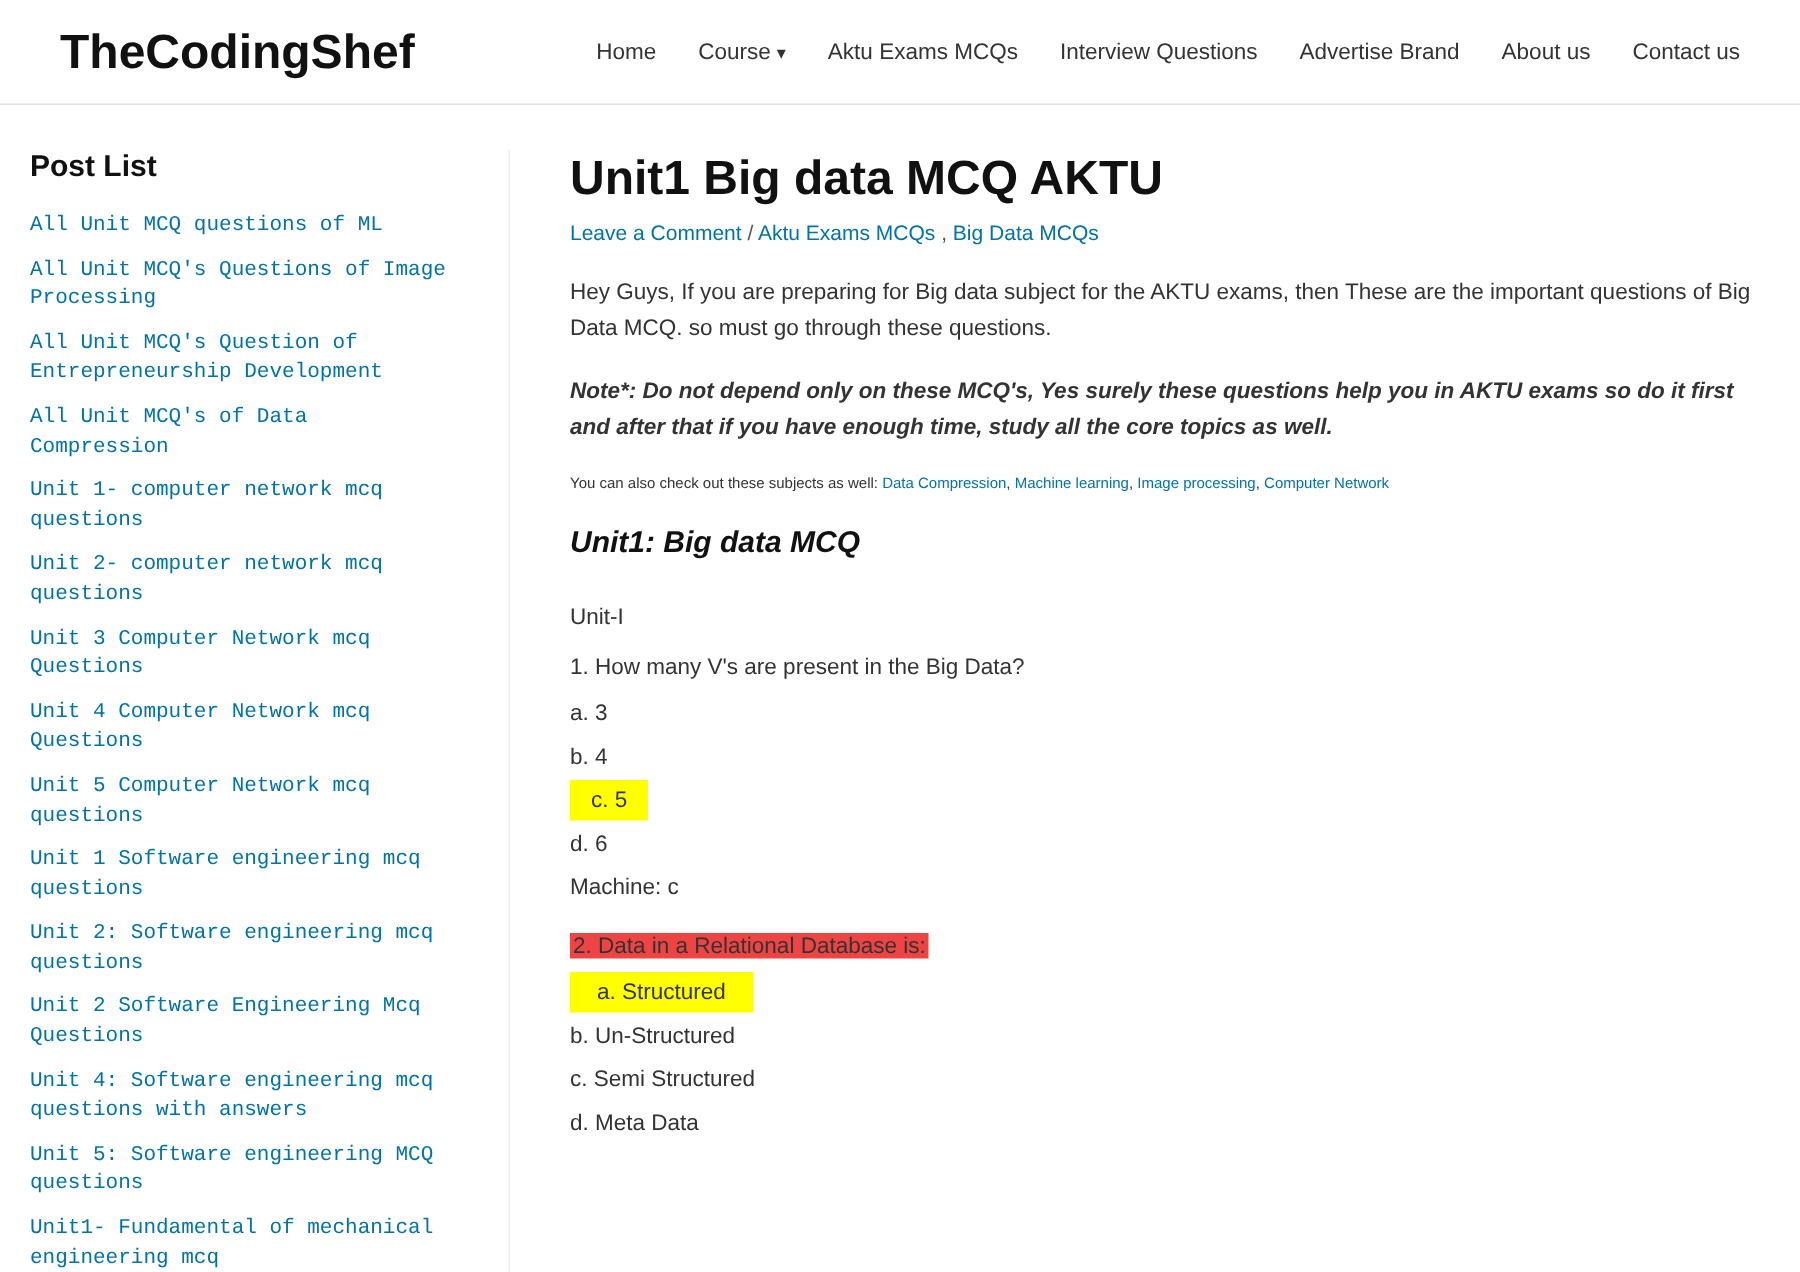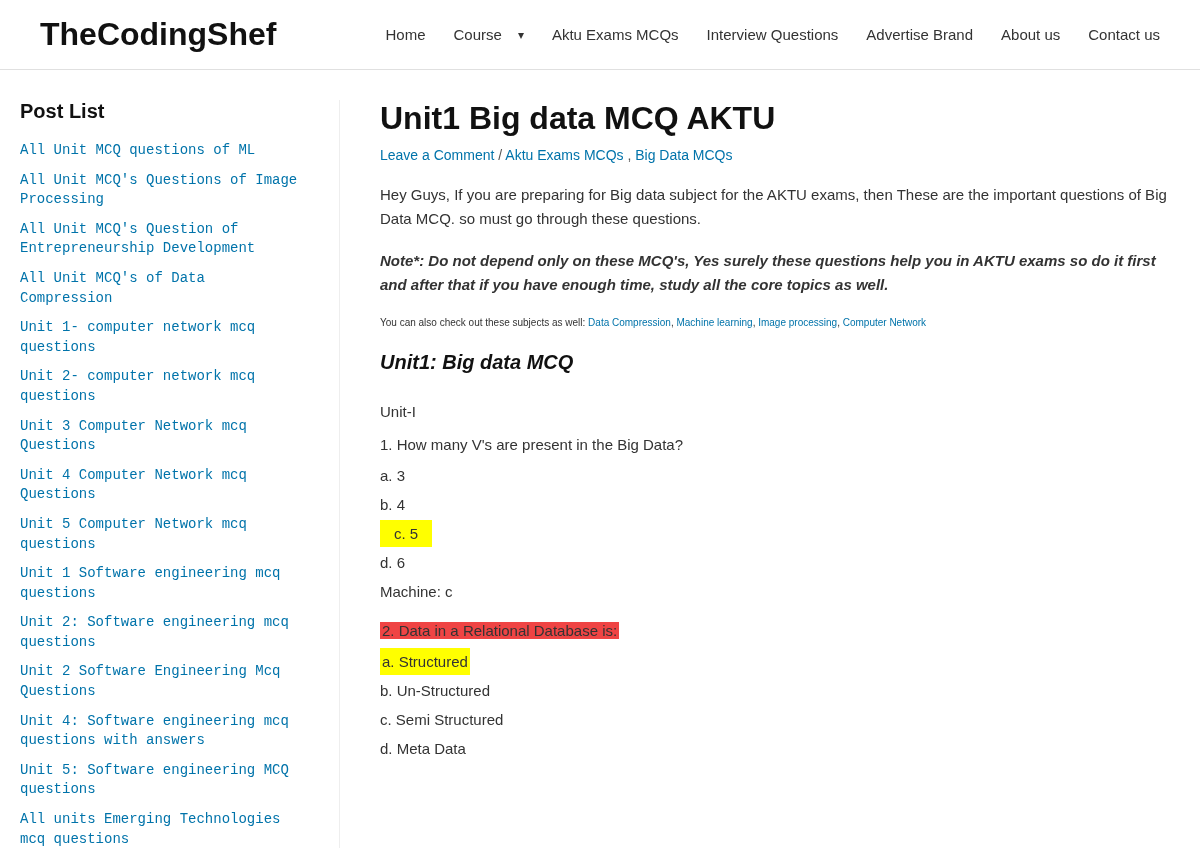--- a/index.html
+++ b/index.html
@@ -27,21 +27,21 @@
       font-size: 15px;
     }
     .nav-item {
       color: #333;
       text-decoration: none;
       cursor: pointer;
     }
     .nav-course {
       display: flex;
       align-items: center;
-      gap: 16px;
+      gap: 4px;
       cursor: pointer;
     }
     .nav-course-chevron { font-size: 12px; color: #333; }
 
     
     #layout {
       display: flex;
       max-width: 1200px;
       margin: 0 auto;
       padding: 30px 20px;
@@ -156,21 +156,21 @@
       margin-bottom: 12px;
     }
     .question-highlighted {
       display: inline;
       background-color: #ef4444;
       padding: 0 2px;
     }
     .option-highlighted-a {
       display: inline-block;
       background-color: #ffff00;
-      padding: 0 2px;
+      padding: 0 18px;
     }
 
     
     #footer-watermark {
       text-align: right;
       padding: 10px 20px 10px;
       font-size: 13px;
       font-family: Arial, sans-serif;
       color: #555;
       display: flex;
@@ -221,21 +221,20 @@
         <a class="sidebar-link">Unit 1- computer network mcq questions</a>
         <a class="sidebar-link">Unit 2- computer network mcq questions</a>
         <a class="sidebar-link">Unit 3 Computer Network mcq Questions</a>
         <a class="sidebar-link">Unit 4 Computer Network mcq Questions</a>
         <a class="sidebar-link">Unit 5 Computer Network mcq questions</a>
         <a class="sidebar-link">Unit 1 Software engineering mcq questions</a>
         <a class="sidebar-link">Unit 2: Software engineering mcq questions</a>
         <a class="sidebar-link">Unit 2 Software Engineering Mcq Questions</a>
         <a class="sidebar-link">Unit 4: Software engineering mcq questions with answers</a>
         <a class="sidebar-link">Unit 5: Software engineering MCQ questions</a>
-        <a class="sidebar-link">All units Emerging Technologies mcq questions</a>
         <a class="sidebar-link">Unit1- Fundamental of mechanical engineering mcq</a>
       </div>
   </aside>
 
   <main id="main">
     <h1 id="article-title">Unit1 Big data MCQ AKTU</h1>
 
     <div id="article-meta">
       <a class="meta-link">Leave a Comment</a>
       <span class="meta-separator"> / </span>

